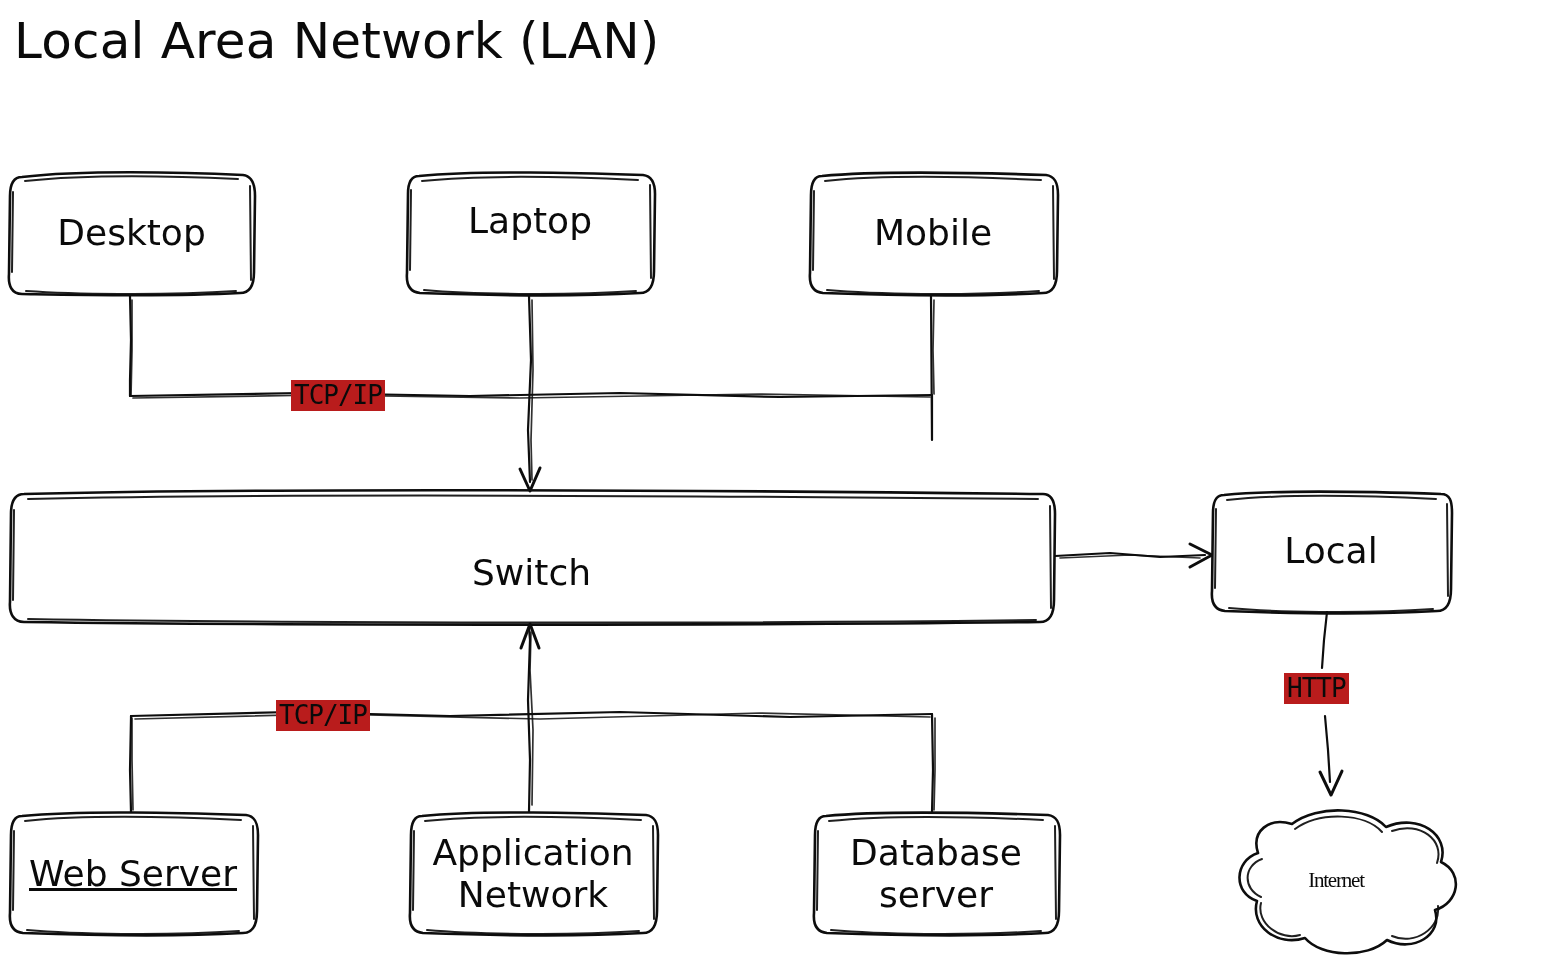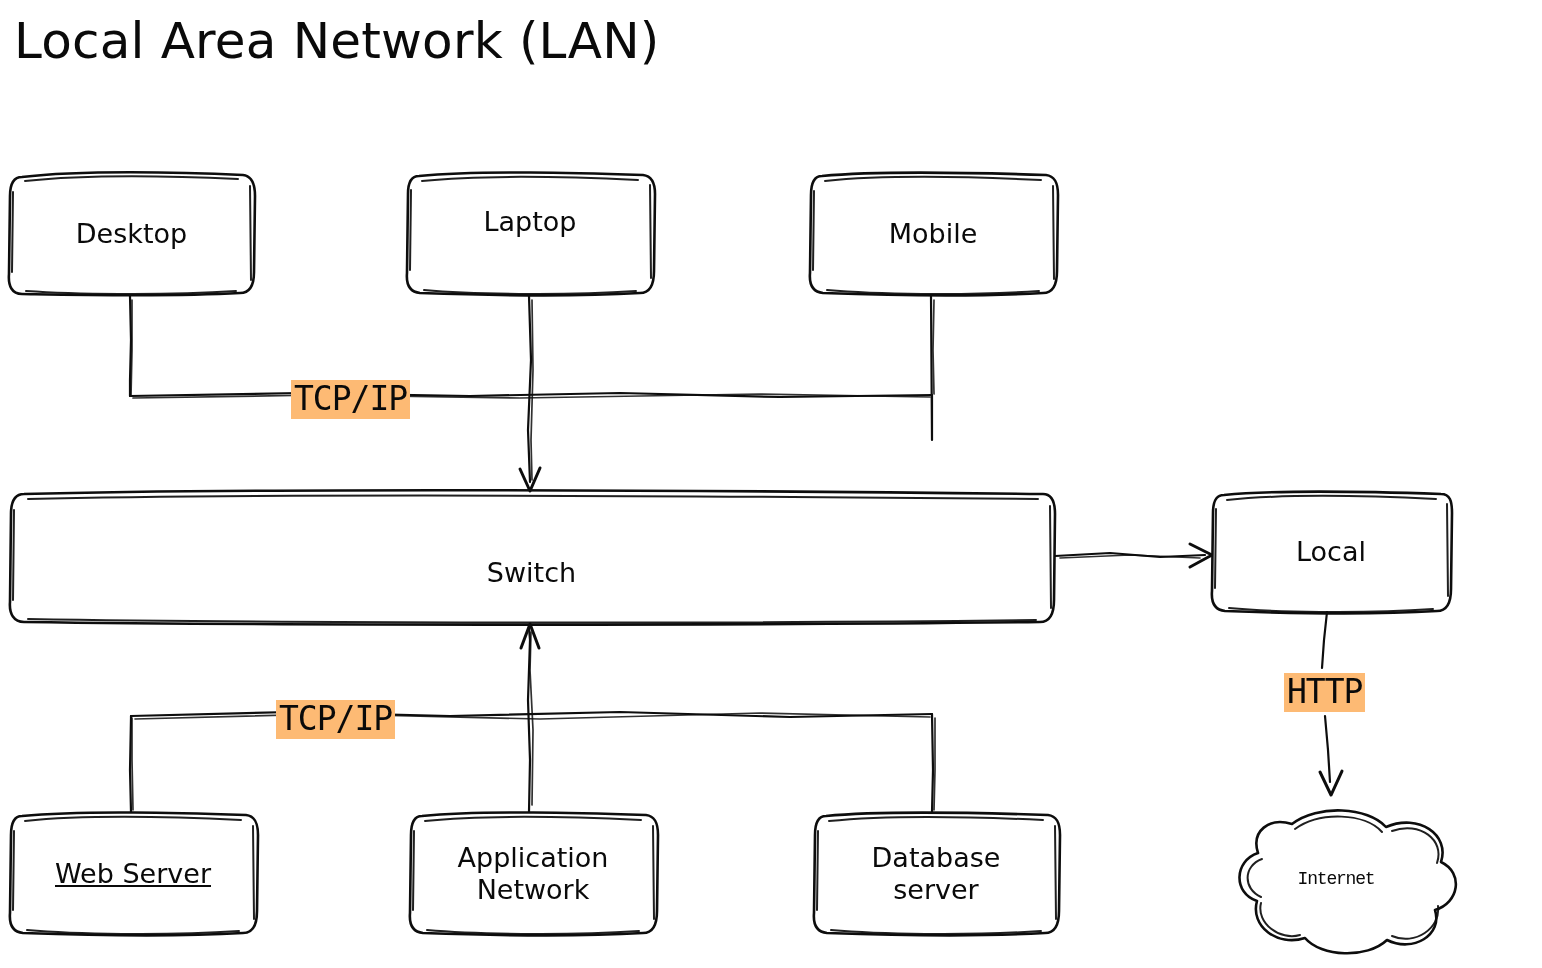--- a/index.html
+++ b/index.html
@@ -69,36 +69,36 @@
     user-select: none;
   }
   #page-title {
     left: 14px;
     top: 12px;
     font-size: 50px;
     letter-spacing: 0.2px;
     font-weight: 400;
   }
   .node-label {
-    font-size: 27px;
+    font-size: 36px;
     display: flex;
     align-items: center;
     justify-content: center;
     text-align: center;
   }
   .edge-label {
-    font-size: 33px;
-    background: #fdba74;
+    font-size: 26px;
+    background: #b91c1c;
     padding: 0 3px;
     font-family: "DejaVu Sans Mono", monospace;
     letter-spacing: -1px;
   }
   .cloud-label {
-    font-size: 18px;
-    font-family: Liberation Mono, monospace;
+    font-size: 21px;
+    font-family: Liberation Serif, serif;
     letter-spacing: -1.2px;
   }
 </style>
 </head>
 <body>
 
 <div id="canvas">
 
   <svg id="sketch" viewBox="0 0 1542 968" xmlns="http://www.w3.org/2000/svg">
 

